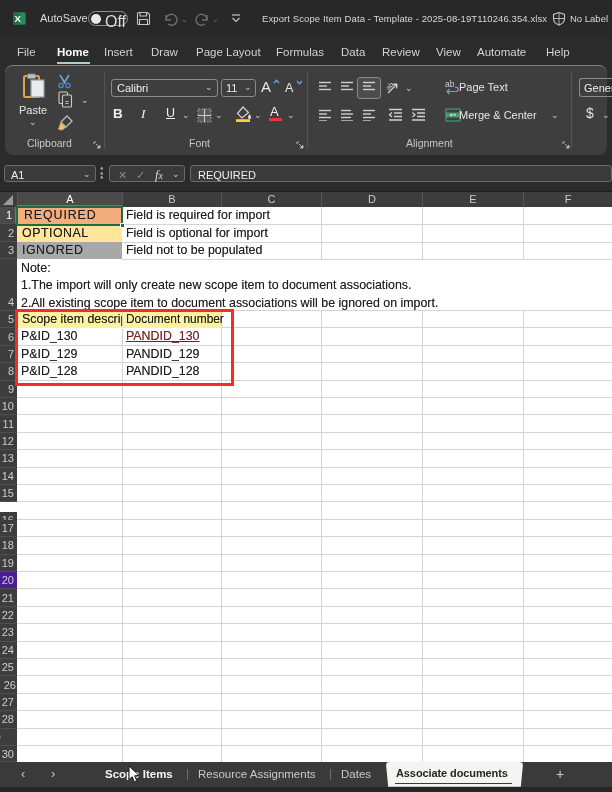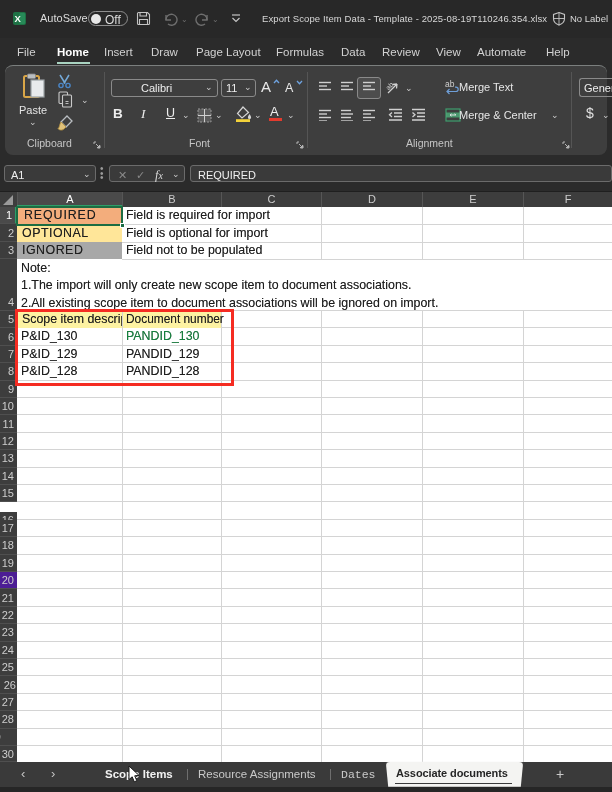--- a/index.html
+++ b/index.html
@@ -13,21 +13,21 @@
 <div class="abs" style="left:13px;top:12px;width:13px;height:13px;">
 <svg width="13" height="13" viewBox="0 0 13 13">
       <rect x="0" y="0" width="13" height="13" rx="2" fill="#1e7145"></rect>
       <rect x="6.5" y="1" width="5.5" height="11" rx="1" fill="#2f9e68" opacity="0.55"></rect>
       <text x="4.6" y="10" font-size="9.5" font-weight="bold" fill="#fff" text-anchor="middle" font-family="Liberation Sans">X</text>
     </svg>
 </div>
 <div class="abs ui" style="left:40px;top:12px;">AutoSave</div>
 <div class="abs" style="left:88px;top:11px;width:40px;height:15px;border:1px solid #8f8f8f;border-radius:8px;"></div>
 <div class="abs" style="left:91px;top:13.5px;width:10px;height:10px;border-radius:50%;background:#e8e8e8;"></div>
-<div class="abs ui" style="left:105px;top:12.5px;font-size:12px;">Off</div>
+<div class="abs ui" style="left:105px;top:12.5px;font-size:16px;">Off</div>
 <div class="abs" style="left:136px;top:11px;">
 <svg width="15" height="15" viewBox="0 0 15 15" fill="none" stroke="#c4c4c4" stroke-width="1.1">
       <path d="M1.5 2.5 a1 1 0 0 1 1-1 h9 l2 2 v9 a1 1 0 0 1 -1 1 h-10 a1 1 0 0 1 -1-1 z"></path>
       <path d="M4 1.5 v3.5 h6.5 v-3.5"></path>
       <path d="M3.5 13.5 v-5 h8 v5"></path>
     </svg>
 </div>
 <div class="abs" style="left:163px;top:12px;">
 <svg width="16" height="14" viewBox="0 0 16 14" fill="none" stroke="#6e6e6e" stroke-width="1.4">
       <path d="M3 3 v5 h5"></path>
@@ -110,21 +110,21 @@
     </svg>
 </div>
 <div class="abs" style="left:27px;top:137px;color:#c6c6c6;font-size:10.5px;">Clipboard</div>
 <div class="abs" style="left:93px;top:141px;">
 <svg width="8" height="8" viewBox="0 0 8 8" stroke="#b5b5b5" fill="none" stroke-width="1">
       <path d="M1 1 h2 M1 1 v2 M7 7 h-2.5 M7 7 v-2.5 M3 3 l3.5 3.5 M6.5 4 v2.5 h-2.5"></path>
     </svg>
 </div>
 
 <div class="abs" style="left:111px;top:79px;width:107px;height:18px;border:1px solid #8a8a8a;border-radius:3px;"></div>
-<div class="abs ui" style="left:117px;top:82px;color:#eeeeee;margin-left:24px;">Calibri</div>
+<div class="abs ui" style="left:117px;top:82px;color:#eeeeee;">Calibri</div>
 <div class="abs" style="left:205px;top:82px;color:#cccccc;font-size:9px;">⌄</div>
 <div class="abs" style="left:221px;top:79px;width:35px;height:18px;border:1px solid #8a8a8a;border-radius:3px;"></div>
 <div class="abs ui" style="left:226px;top:82px;color:#eeeeee;">11</div>
 <div class="abs" style="left:244px;top:82px;color:#cccccc;font-size:9px;">⌄</div>
 <div class="abs" style="left:261px;top:78px;color:#e8e8e8;font-size:15px;">A</div>
 <div class="abs" style="left:273px;top:79px;">
     <svg width="7" height="5" viewBox="0 0 7 5" stroke="#6fa3e0" fill="none" stroke-width="1.3">
       <path d="M1 4 L3.5 1.2 L6 4"></path>
     </svg>
   </div>
@@ -227,21 +227,21 @@
       <path d="M1 1.5 h13 M6 5 h8 M6 8.5 h8 M1 12 h13 M1.5 4.5 L4 6.75 L1.5 9"></path>
     </svg>
 </div>
 <div class="abs" style="left:445px;top:79px;">
 <svg width="16" height="16" viewBox="0 0 16 16">
       <text x="0" y="8" font-size="8.5" fill="#d0d0d0" font-family="Liberation Sans">ab</text>
       <path d="M2 12.5 h9 a2.2 2.2 0 0 0 0-4.4 h-1" stroke="#6f9fd8" stroke-width="1.2" fill="none"></path>
       <path d="M4.5 10 L2 12.5 L4.5 15" stroke="#6f9fd8" stroke-width="1.2" fill="none"></path>
     </svg>
 </div>
-<div class="abs ui" style="left:459px;top:81px;color:#e6e6e6;">Merge Text</div>
+<div class="abs ui" style="left:459px;top:81px;color:#e6e6e6;">Page Text</div>
 <div class="abs" style="left:445px;top:107px;">
 <svg width="16" height="16" viewBox="0 0 16 16">
       <rect x="1" y="2" width="14" height="12" fill="none" stroke="#3f9e6e" stroke-width="1.2"></rect>
       <rect x="1" y="5.5" width="14" height="5" fill="#4ca877" opacity="0.85"></rect>
       <path d="M5 8 h6 M5 8 l1.5 -1.2 M5 8 l1.5 1.2 M11 8 l-1.5 -1.2" stroke="#e8e8e8" stroke-width="0.9" fill="none"></path>
     </svg>
 </div>
 <div class="abs ui" style="left:459px;top:109px;color:#e6e6e6;">Merge &amp; Center</div>
 <div class="abs" style="left:551px;top:110px;color:#cccccc;font-size:9px;">⌄</div>
 <div class="abs" style="left:406px;top:137px;color:#c6c6c6;font-size:10.5px;">Alignment</div>
@@ -392,38 +392,38 @@
 <div class="abs" style="left:22px;top:224.6px;height:17.4px;line-height:17.4px;color:#1e1e1e;font-size:12.4px;white-space:nowrap;text-shadow:0 0 0.4px rgba(30,30,30,0.55);letter-spacing:0.5px;">OPTIONAL</div>
 <div class="abs" style="left:126px;top:224.6px;height:17.4px;line-height:17.4px;color:#1e1e1e;font-size:12.4px;white-space:nowrap;text-shadow:0 0 0.4px rgba(30,30,30,0.55);">Field is optional for import</div>
 <div class="abs" style="left:22px;top:242.0px;height:17.4px;line-height:17.4px;color:#1e1e1e;font-size:12.4px;white-space:nowrap;text-shadow:0 0 0.4px rgba(30,30,30,0.55);letter-spacing:0.5px;">IGNORED</div>
 <div class="abs" style="left:126px;top:242.0px;height:17.4px;line-height:17.4px;color:#1e1e1e;font-size:12.4px;white-space:nowrap;text-shadow:0 0 0.4px rgba(30,30,30,0.55);">Field not to be populated</div>
 <div class="abs" style="left:21px;top:259.8px;height:17.4px;line-height:17.4px;color:#1e1e1e;font-size:12.4px;white-space:nowrap;text-shadow:0 0 0.4px rgba(30,30,30,0.55);">Note:</div>
 <div class="abs" style="left:21px;top:277.2px;height:17.4px;line-height:17.4px;color:#1e1e1e;font-size:12.4px;white-space:nowrap;text-shadow:0 0 0.4px rgba(30,30,30,0.55);">1.The import will only create new scope item to document associations.</div>
 <div class="abs" style="left:21px;top:294.6px;height:17.4px;line-height:17.4px;color:#1e1e1e;font-size:12.4px;white-space:nowrap;text-shadow:0 0 0.4px rgba(30,30,30,0.55);">2.All existing scope item to document associations will be ignored on import.</div>
 <div class="abs" style="left:22px;top:310.8px;height:17.4px;line-height:17.4px;color:#1e1e1e;font-size:12.4px;white-space:nowrap;text-shadow:0 0 0.4px rgba(30,30,30,0.55);width:100px;overflow:hidden;">Scope item descrip</div>
 <div class="abs" style="left:126px;top:310.8px;height:17.4px;line-height:17.4px;color:#1e1e1e;font-size:12.4px;white-space:nowrap;text-shadow:0 0 0.4px rgba(30,30,30,0.55);font-size:11.9px;">Document number</div>
 <div class="abs" style="left:21px;top:328.4px;height:17.4px;line-height:17.4px;color:#1e1e1e;font-size:12.4px;white-space:nowrap;text-shadow:0 0 0.4px rgba(30,30,30,0.55);">P&amp;ID_130</div>
-<div class="abs" style="left:126px;top:328.4px;height:32px;line-height:17.4px;color:#15803d;font-size:12.4px;white-space:nowrap;text-shadow:0 0 0.4px rgba(30,30,30,0.55);">PANDID_130</div>
+<div class="abs" style="left:126px;top:328.4px;height:32px;line-height:17.4px;color:#7f1d1d;font-size:12.4px;white-space:nowrap;text-shadow:0 0 0.4px rgba(30,30,30,0.55);text-decoration:underline;">PANDID_130</div>
 <div class="abs" style="left:21px;top:345.8px;height:17.4px;line-height:17.4px;color:#1e1e1e;font-size:12.4px;white-space:nowrap;text-shadow:0 0 0.4px rgba(30,30,30,0.55);">P&amp;ID_129</div>
 <div class="abs" style="left:126px;top:345.8px;height:17.4px;line-height:17.4px;color:#1e1e1e;font-size:12.4px;white-space:nowrap;text-shadow:0 0 0.4px rgba(30,30,30,0.55);">PANDID_129</div>
 <div class="abs" style="left:21px;top:363.2px;height:17.4px;line-height:17.4px;color:#1e1e1e;font-size:12.4px;white-space:nowrap;text-shadow:0 0 0.4px rgba(30,30,30,0.55);">P&amp;ID_128</div>
 <div class="abs" style="left:126px;top:363.2px;height:17.4px;line-height:17.4px;color:#1e1e1e;font-size:12.4px;white-space:nowrap;text-shadow:0 0 0.4px rgba(30,30,30,0.55);">PANDID_128</div>
 <div class="abs" style="left:14.5px;top:308.5px;width:219px;height:77.5px;border:3.5px solid #f52c22;"></div>
 <div class="abs" style="left:16px;top:205.8px;width:107px;height:19.8px;border:2px solid #1c6c42;"></div>
 <div class="abs" style="left:119.5px;top:222.5px;width:5px;height:5px;background:#1c6c42;border:1px solid #fff;"></div>
 
 <div class="abs" style="left:0;top:762px;width:612px;height:25px;background:#3a3a3a;"></div>
 <div class="abs" style="left:0;top:787px;width:612px;height:5px;background:#262626;"></div>
 <div class="abs" style="left:21px;top:766px;color:#c4c4c4;font-size:13px;">‹</div>
 <div class="abs" style="left:51px;top:766px;color:#c4c4c4;font-size:13px;">›</div>
 <div class="abs" style="left:105px;top:768px;color:#f2f2f2;font-size:11.5px;font-weight:bold;">Scope Items</div>
 <div class="abs" style="left:187px;top:769px;width:1px;height:11px;background:#6e6e6e;"></div>
 <div class="abs" style="left:198px;top:768px;color:#c9c9c9;font-size:11.5px;">Resource Assignments</div>
 <div class="abs" style="left:330px;top:769px;width:1px;height:11px;background:#6e6e6e;"></div>
-<div class="abs" style="left:341px;top:768px;color:#c9c9c9;font-size:11.5px;font-family:Liberation Mono, monospace;">Dates</div>
+<div class="abs" style="left:341px;top:768px;color:#c9c9c9;font-size:11.5px;">Dates</div>
 <div class="abs" style="left:387px;top:762px;width:135px;height:25px;background:#f4f4f2;border-radius:4px 4px 0 0;transform:perspective(60px) rotateX(-5deg);"></div>
 <div class="abs" style="left:396px;top:766.5px;color:#262626;font-size:11px;font-weight:bold;letter-spacing:-0.1px;">Associate documents</div>
 <div class="abs" style="left:395px;top:782.5px;width:117px;height:1.8px;background:#3a3a3a;"></div>
 <div class="abs" style="left:556px;top:766px;color:#c9c9c9;font-size:14px;">+</div>
 
 <div class="abs" style="left:128px;top:765px;">
 <svg width="13" height="19" viewBox="0 0 13 19">
       <path d="M1 1 L1 14.5 L4.2 11.8 L6.3 16.8 L8.8 15.7 L6.7 10.8 L11 10.4 Z" fill="#ffffff" stroke="#1a1a1a" stroke-width="1"></path>
     </svg>
 </div>

